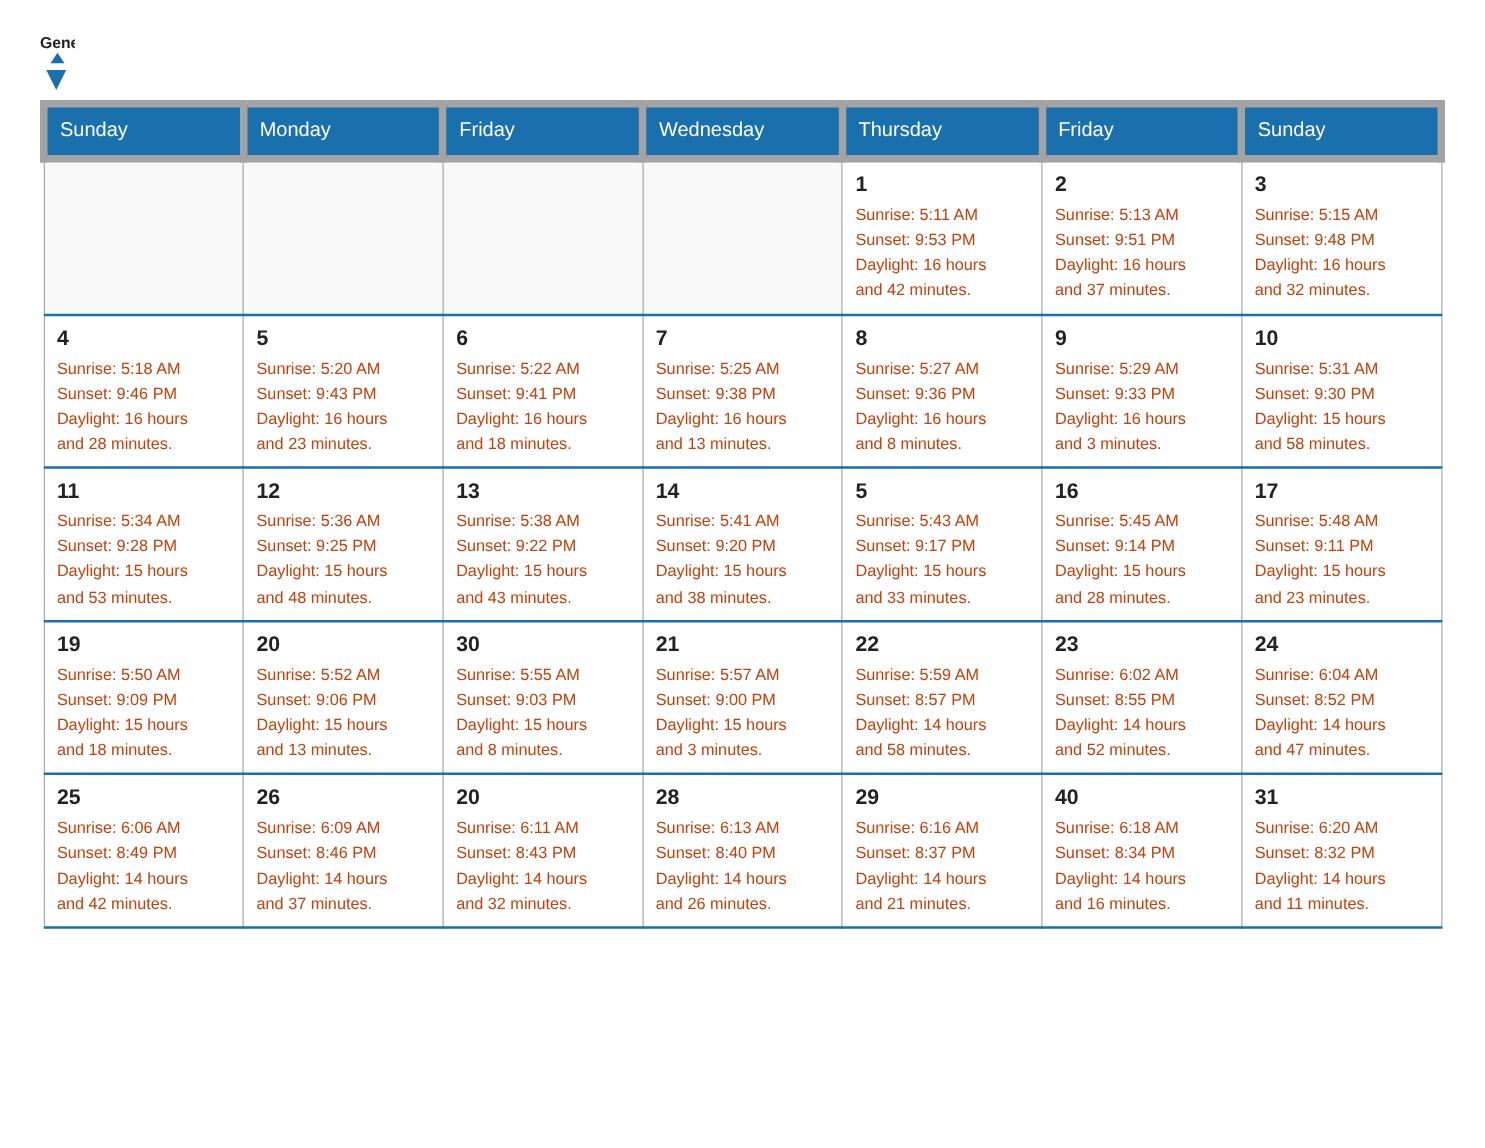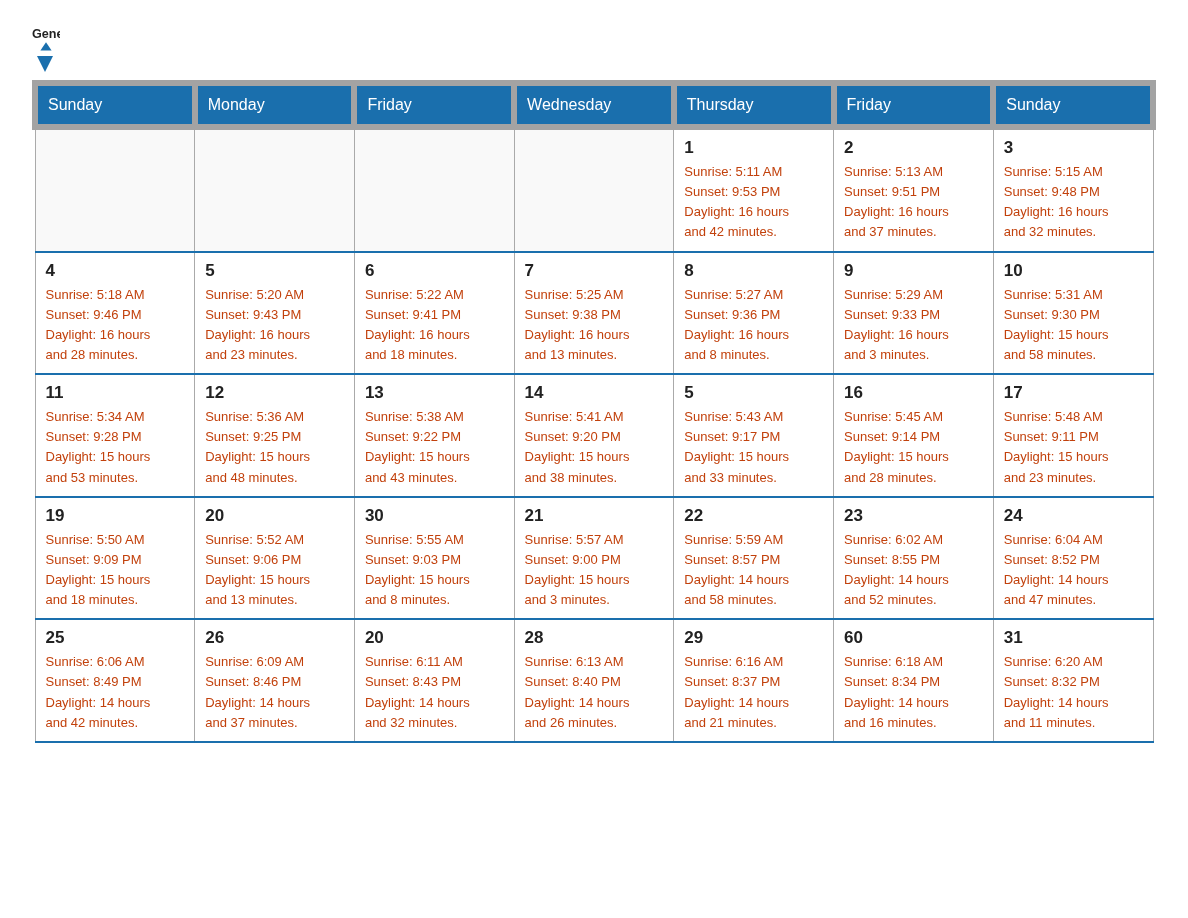--- a/index.html
+++ b/index.html
@@ -249,21 +249,21 @@
         </td>
         <td>
           <span class="day-number">28</span>
           <div class="day-info">Sunrise: 6:13 AM<br>Sunset: 8:40 PM<br>Daylight: 14 hours<br>and 26 minutes.</div>
         </td>
         <td>
           <span class="day-number">29</span>
           <div class="day-info">Sunrise: 6:16 AM<br>Sunset: 8:37 PM<br>Daylight: 14 hours<br>and 21 minutes.</div>
         </td>
         <td>
-          <span class="day-number">60</span>
+          <span class="day-number">40</span>
           <div class="day-info">Sunrise: 6:18 AM<br>Sunset: 8:34 PM<br>Daylight: 14 hours<br>and 16 minutes.</div>
         </td>
         <td>
           <span class="day-number">31</span>
           <div class="day-info">Sunrise: 6:20 AM<br>Sunset: 8:32 PM<br>Daylight: 14 hours<br>and 11 minutes.</div>
         </td>
       </tr>
     </tbody>
 </table>
 

